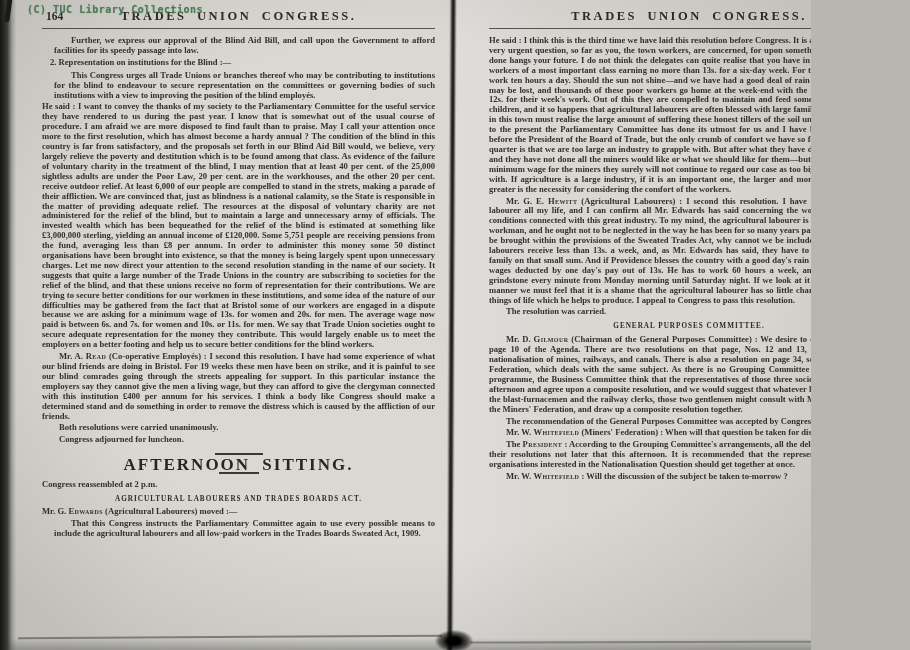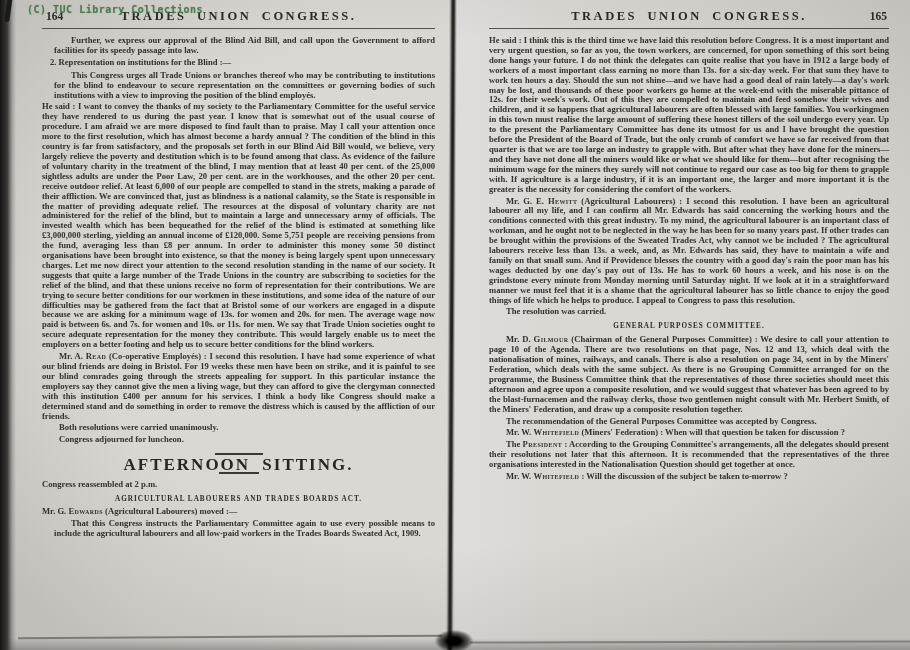--- a/index.html
+++ b/index.html
@@ -1,16 +1,16 @@
 <!DOCTYPE html>
 <html><head>
 <meta charset="utf-8">
 <style>
   html,body{margin:0;padding:0;background:#b8b6b0;}
-  .scan{position:relative;width:910px;height:650px;overflow:hidden;
+  .scan{position:relative;width:811px;height:650px;overflow:hidden;
         background:linear-gradient(90deg,#d2d1cc 0%,#d8d7d2 48%,#dcdbd6 52%,#d9d8d3 100%);
         font-family:"Liberation Serif","DejaVu Serif",serif;}
   
   .edge-left{position:absolute;left:0;top:0;bottom:0;width:16px;z-index:5;
         background:linear-gradient(90deg,#141412 0%,#3a3936 45%,rgba(90,88,84,.35) 75%,transparent 100%);}
   .corner-tl{position:absolute;left:6px;top:-4px;width:5px;height:26px;background:#1a1a18;
         transform:rotate(8deg);z-index:6;border-radius:2px;}
   .gutter{position:absolute;left:448px;top:-4px;bottom:-4px;width:7px;z-index:5;
         background:linear-gradient(90deg,transparent,#201f1d 40%,#201f1d 62%,transparent);
         transform:rotate(.3deg);filter:blur(.4px);}

